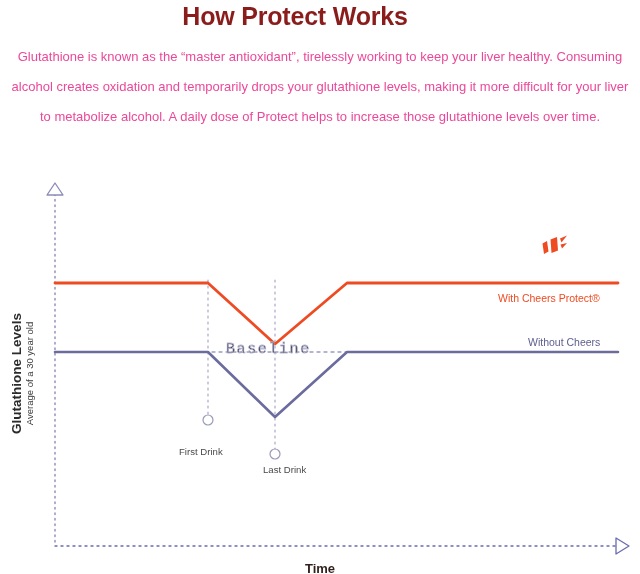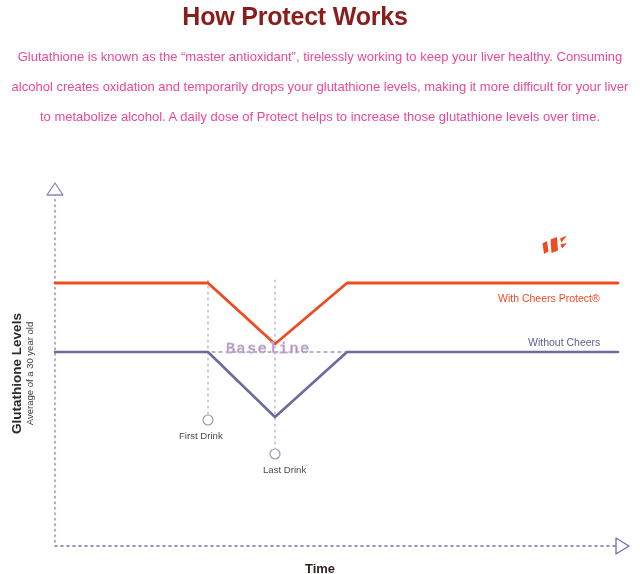--- a/index.html
+++ b/index.html
@@ -122,35 +122,35 @@
     height: 24px;
   }
 
   
   #baseline-label {
     position: absolute;
     left: 226px;
     top: 163px;
     font-size: 15px;
     letter-spacing: 1.6px;
-    color: #ec4899;
+    color: #000000;
     -webkit-text-stroke: 0.8px #b9b9d6;
     text-shadow: 0 0 0 #b9b9d6;
     font-family: "Liberation Mono", monospace;
   }
 
   
   .drink-label {
     position: absolute;
     font-size: 9.6px;
     color: #4a4a4a;
     white-space: nowrap;
     text-align: center;
   }
-  #first-drink-label { left: 179px; top: 252px; text-align: right; }
+  #first-drink-label { left: 179px; top: 268px; text-align: right; }
   #last-drink-label  { left: 263px; top: 286px; }
 </style>
 </head>
 <body>
 
 <div id="page-title">How Protect Works</div>
 
 <div id="intro-paragraph">Glutathione is known as the “master antioxidant”, tirelessly working to keep your liver healthy. Consuming alcohol creates oxidation and temporarily drops your glutathione levels, making it more difficult for your liver to metabolize alcohol. A daily dose of Protect helps to increase those glutathione levels over time.</div>
 
 <div id="chart-area">

